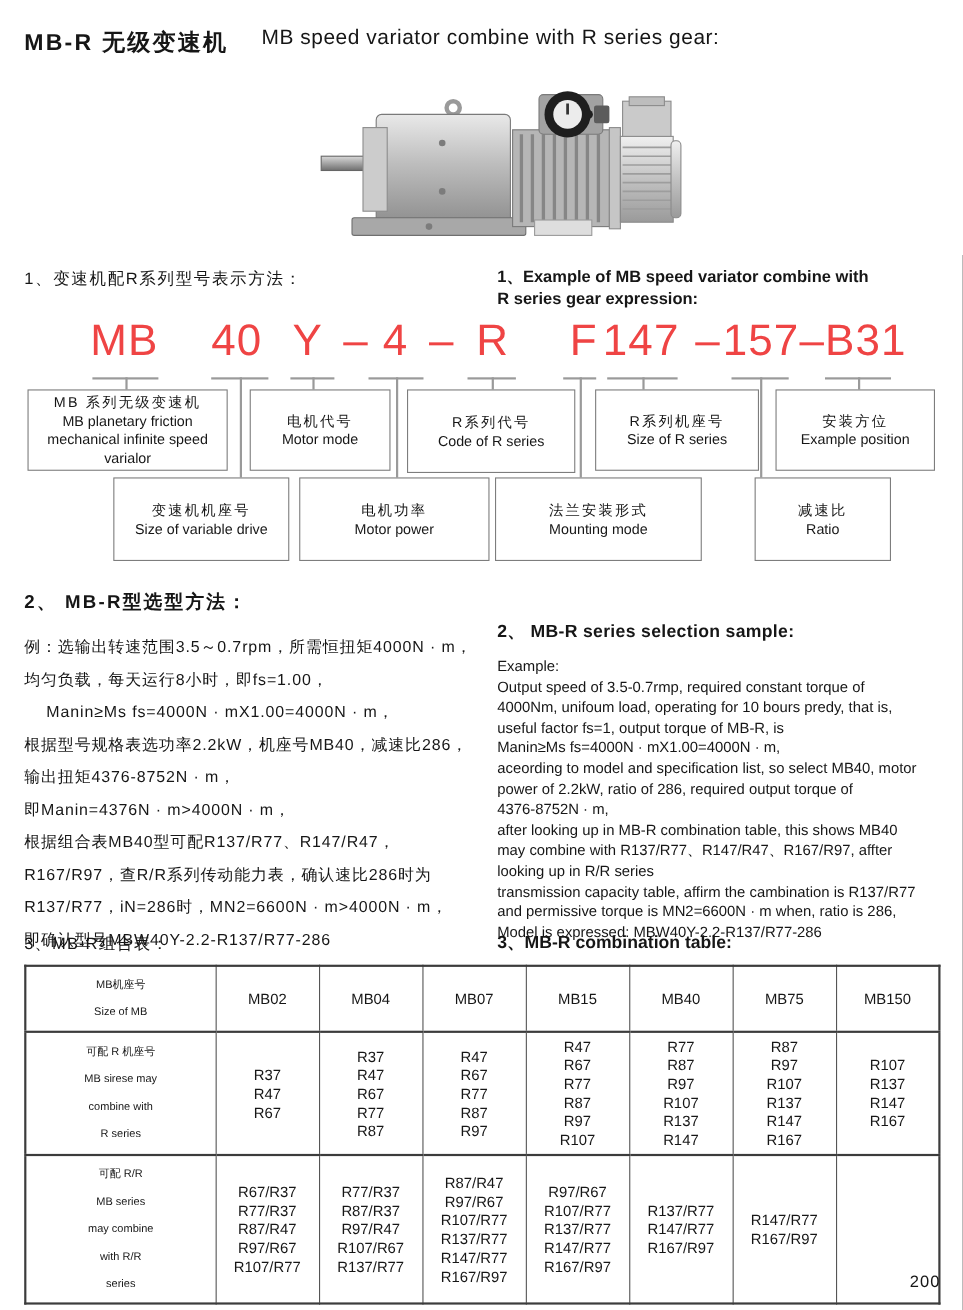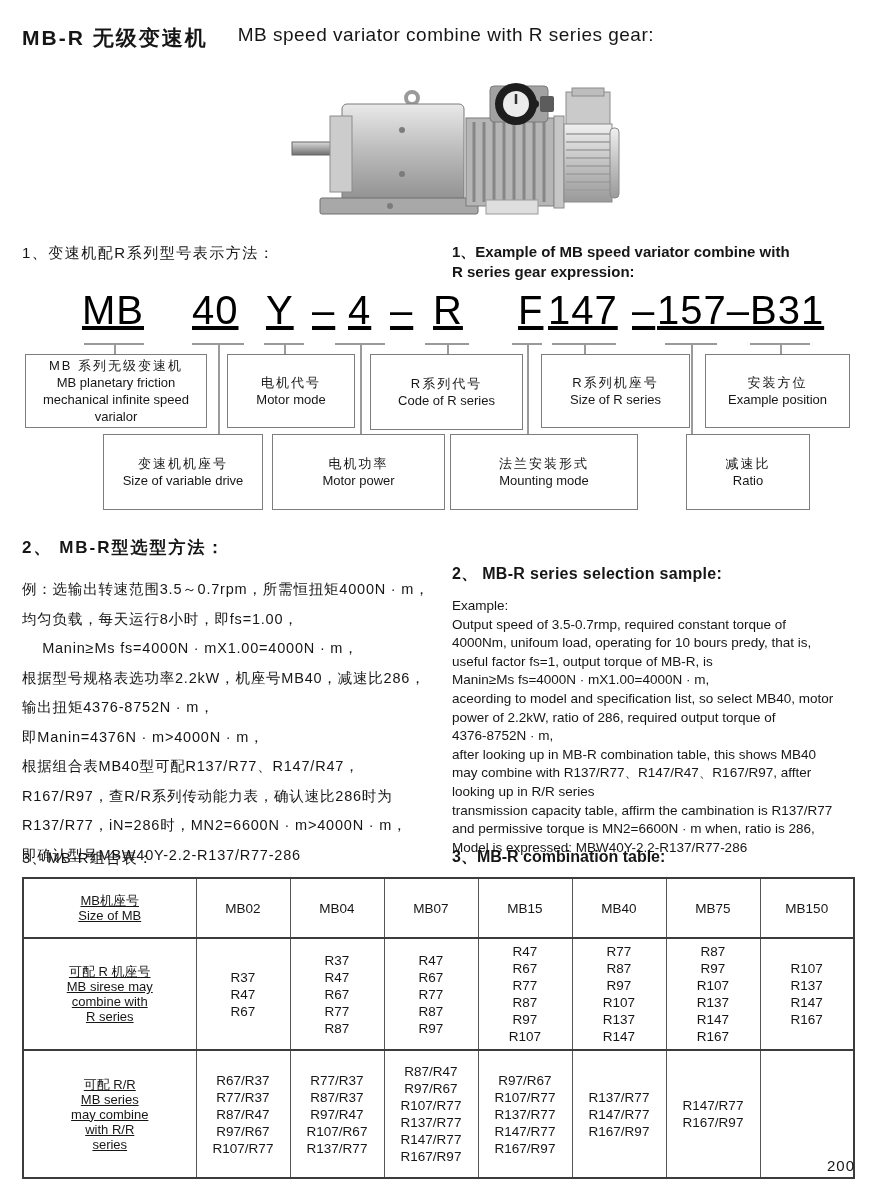--- a/index.html
+++ b/index.html
@@ -10,21 +10,21 @@
   
   .title-row{position:absolute;left:22px;top:24px;display:flex;align-items:flex-start;gap:30px;}
   .title-zh{font-size:21px;font-weight:bold;letter-spacing:2px;}
   .title-en{font-size:19px;font-weight:normal;letter-spacing:.5px;}
   
   .product{position:absolute;left:290px;top:78px;}
   
   .s1-zh{position:absolute;left:22px;top:244px;font-size:15px;letter-spacing:1.5px;}
   .s1-en{position:absolute;left:452px;top:242px;width:410px;font-size:15px;font-weight:bold;line-height:1.35;white-space:pre-line;}
   .diagram{position:absolute;left:20px;top:286px;width:835px;height:234px;}
-  .model-part{position:absolute;top:0;font-size:40px;line-height:48px;color:#000000;letter-spacing:1px;text-decoration:underline;}
+  .model-part{position:absolute;top:0;font-size:40px;line-height:48px;color:#ef4444;letter-spacing:1px;}
   .tick{position:absolute;top:57px;height:2px;background:#9a9a9a;}
   .stem{position:absolute;top:57px;width:2px;background:#9a9a9a;}
   .cbox{
     position:absolute;border:1px solid #7d7d7d;box-sizing:border-box;background:#fff;
     display:flex;flex-direction:column;justify-content:center;align-items:center;
     text-align:center;font-size:13px;line-height:17px;padding:3px 4px;
   }
   .cbox .zh{letter-spacing:2px;}
   
   .s2-left{position:absolute;left:22px;top:536px;width:434px;}
@@ -39,21 +39,21 @@
   
   .combo-table{
     position:absolute;left:22px;top:877px;width:833px;border-collapse:collapse;
     table-layout:fixed;font-size:13.5px;border:2px solid #3c3c3c;
   }
   .combo-table td{border:1px solid #555;vertical-align:middle;text-align:center;padding:4px 2px;}
   .combo-table tr.hdr td{height:50px;border-bottom:2px solid #3c3c3c;}
   .combo-table tr.row-r td{height:96px;border-bottom:2px solid #3c3c3c;}
   .combo-table tr.row-rr td{height:118px;}
   .pre{white-space:pre-line;line-height:17px;}
-  .rowlabel{font-size:13px;line-height:15px;white-space:pre-line;text-decoration:underline;}
+  .rowlabel{font-size:10px;line-height:25px;white-space:pre-line;}
   .page-number{position:absolute;right:20px;top:1157px;font-size:15px;letter-spacing:1px;}
 </style>
 </head>
 <body>
 
 <div class="page">
 
   <div class="title-row">
     <span class="title-zh">MB-R 无级变速机</span>
     <span class="title-en">MB speed variator combine with R series gear:</span>

